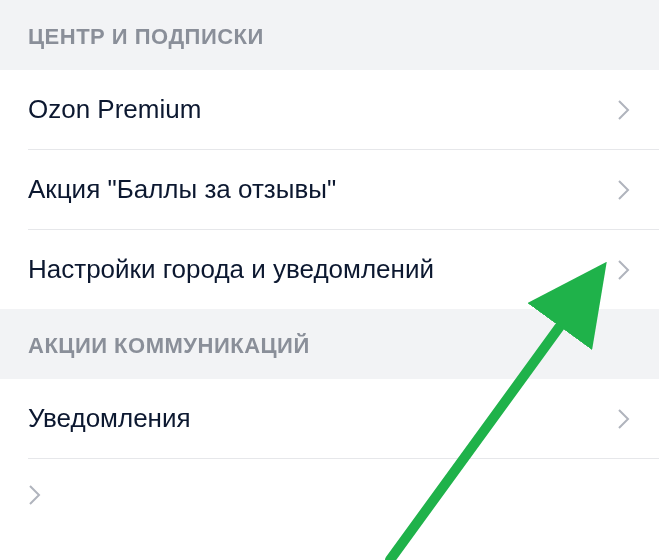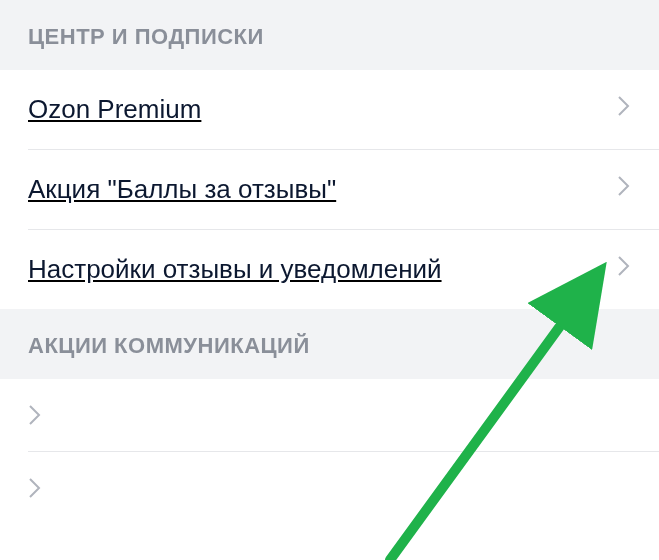--- a/index.html
+++ b/index.html
@@ -14,29 +14,28 @@
     .section-header {
       background: #f2f3f5;
       padding: 24px 28px 20px 28px;
       color: #8a8f99;
       font-size: 22px;
       font-weight: 600;
       letter-spacing: 0.5px;
     }
     .list-item {
       display: flex;
-      align-items: flex-start;
+      align-items: center;
       justify-content: space-between;
       padding: 24px 28px;
       background: #fff;
       cursor: pointer;
       border-bottom: 1px solid #e6e7ea;
       margin-left: 28px;
       padding-left: 0;
-      text-decoration: underline;
     }
     .list-item:last-of-type {
       border-bottom: none;
     }
     .list-item .label {
       color: #0c1830;
       font-size: 26px;
       font-weight: 400;
     }
     .chevron {
@@ -78,35 +77,36 @@
     </div>
     <div class="list-item">
       <span class="label">Акция "Баллы за отзывы"</span>
       <span class="chevron">
         <svg width="14" height="24" viewBox="0 0 14 24">
             <polyline points="2,3 11,12 2,21"></polyline>
           </svg>
       </span>
     </div>
     <div class="list-item">
-      <span class="label">Настройки отзывы и уведомлений</span>
+      <span class="label">Настройки города и уведомлений</span>
       <span class="chevron">
         <svg width="14" height="24" viewBox="0 0 14 24">
             <polyline points="2,3 11,12 2,21"></polyline>
           </svg>
       </span>
     </div>
   </div>
 
   <div class="section-header">
     <span>АКЦИИ КОММУНИКАЦИЙ</span>
   </div>
 
   <div class="section-wrap">
     <div class="list-item">
+      <span class="label">Уведомления</span>
       <span class="chevron">
         <svg width="14" height="24" viewBox="0 0 14 24">
             <polyline points="2,3 11,12 2,21"></polyline>
           </svg>
       </span>
     </div>
     <div class="list-item" style="border-bottom:none;">
       <span class="chevron">
         <svg width="14" height="24" viewBox="0 0 14 24">
             <polyline points="2,3 11,12 2,21"></polyline>

